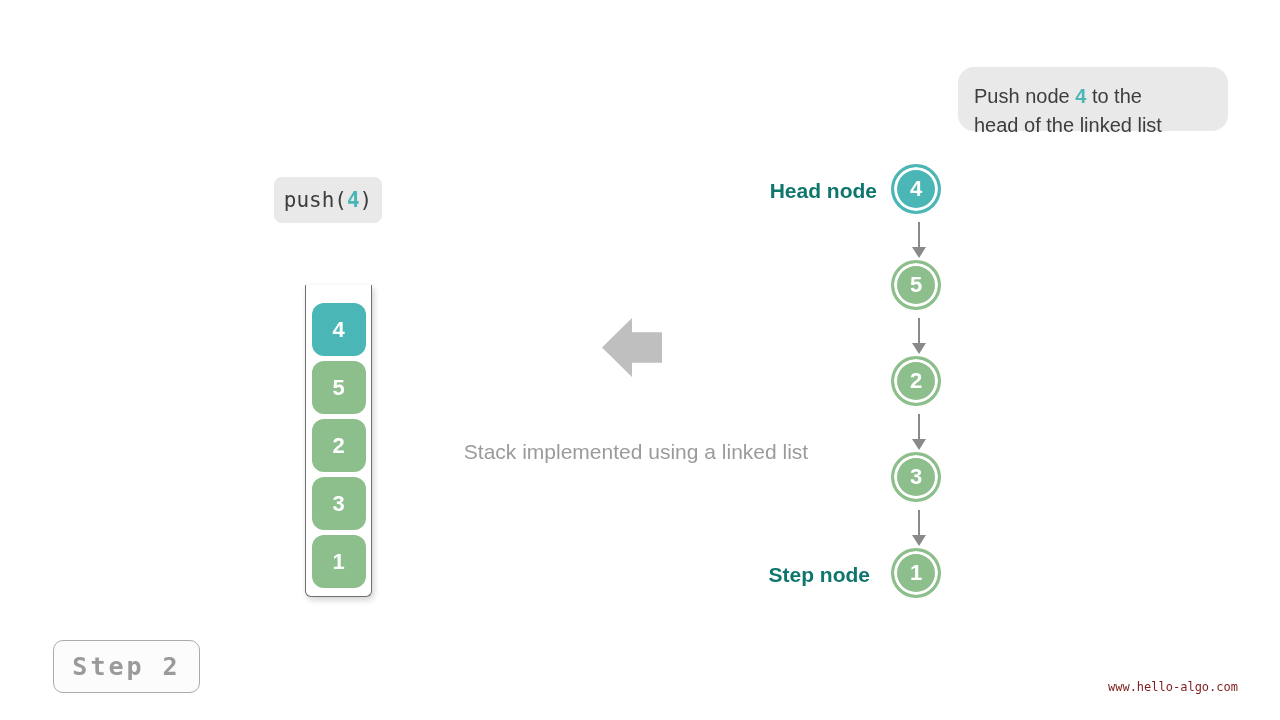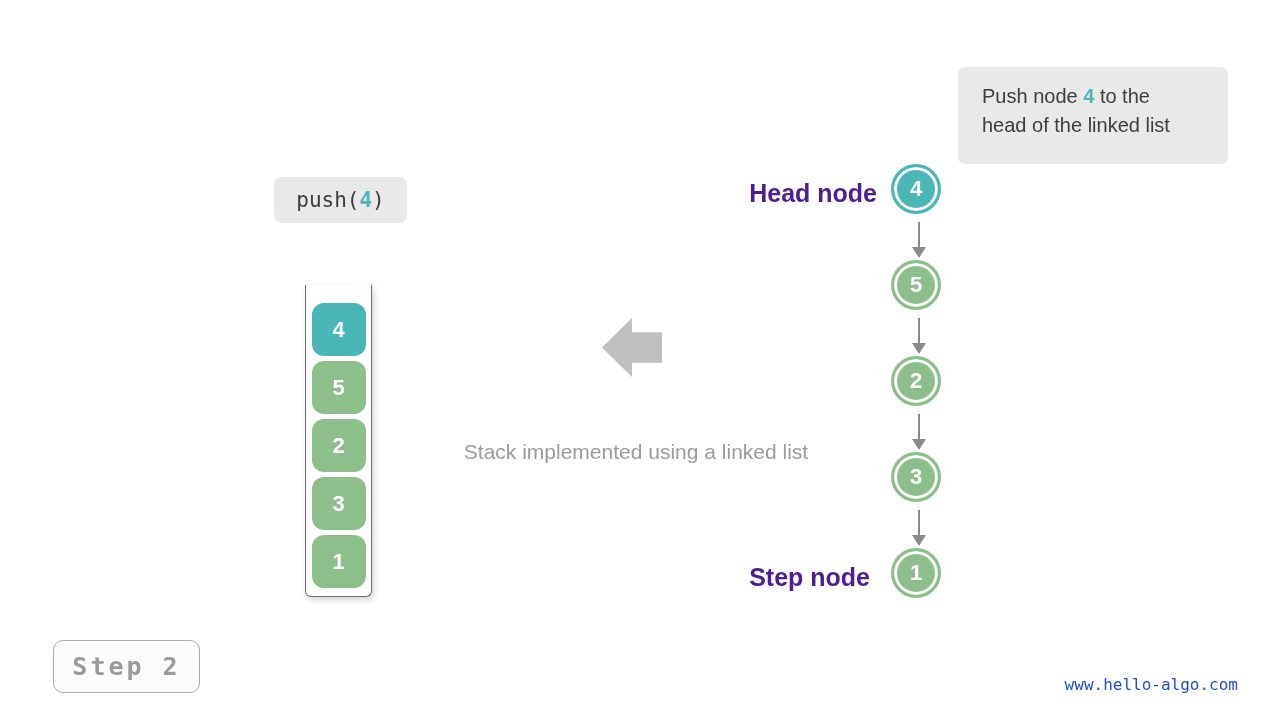--- a/index.html
+++ b/index.html
@@ -10,41 +10,41 @@
     height: 720px;
     background: #ffffff;
     overflow: hidden;
     font-family: "Liberation Sans", sans-serif;
   }
 
   
   .note-box {
     position: absolute;
     left: 958px; top: 67px;
-    width: 270px; height: 97px;
+    width: 270px; height: 64px;
     background: #e9e9e9;
-    border-radius: 7px;
-    padding: 15px 20px 0 24px;
+    border-radius: 16px;
+    padding: 15px 20px 0 16px;
   }
   .note-text {
     font-size: 20px;
     line-height: 29px;
     color: #3d3d3d;
     white-space: pre-line;
   }
   .hl {
     color: var(--teal, #4ab6b6);
     font-weight: bold;
   }
 
   
   .code-chip {
     position: absolute;
     left: 274px; top: 177px;
-    width: 133px; height: 46px;
+    width: 108px; height: 46px;
     background: #e9e9e9;
     border-radius: 8px;
     display: flex;
     align-items: center;
     justify-content: center;
     font-family: "DejaVu Sans Mono", monospace;
     font-size: 21px;
     color: #3d3d3d;
   }
 
@@ -131,23 +131,23 @@
   .ll-arrow .head {
     width: 0; height: 0;
     border-left: 7px solid transparent;
     border-right: 7px solid transparent;
     border-top: 11px solid var(--connector, #8a8a8a);
   }
   .ll-label {
     position: absolute;
     width: 180px;
     text-align: right;
-    font-size: 25px;
-    font-weight: bold;
-    color: #4c1d95;
+    font-size: 21px;
+    font-weight: bold;
+    color: #0f766e;
   }
   .ll-label.head-label { top: 179px; right: 403px; }
   .ll-label.tail-label { top: 563px; right: 410px; }
 
   
   .step-box {
     position: absolute;
     left: 34px; top: 640px;
     width: 147px; height: 53px;
     border: 1.5px solid #ababab;
@@ -162,22 +162,22 @@
     letter-spacing: 3px;
     color: #9a9a9a;
     margin-left: 19px;
   }
 
   
   .watermark {
     position: absolute;
     right: 42px; bottom: 26px;
     font-family: "DejaVu Sans Mono", monospace;
-    font-size: 16px;
-    color: #1d4ed8;
+    font-size: 12px;
+    color: #7f1d1d;
     margin-top: 32px;
   }
 </style>
 </head>
 <body>
 
 <div id="stage">
 
   <div class="note-box">
     <div class="note-text"><span>Push node </span><span class="hl">4</span><span> to the

